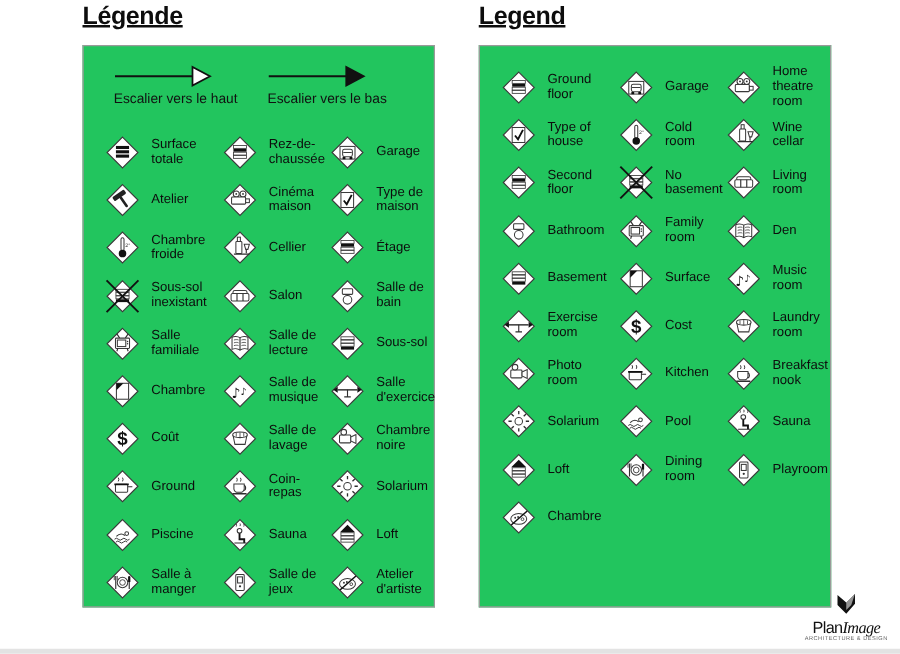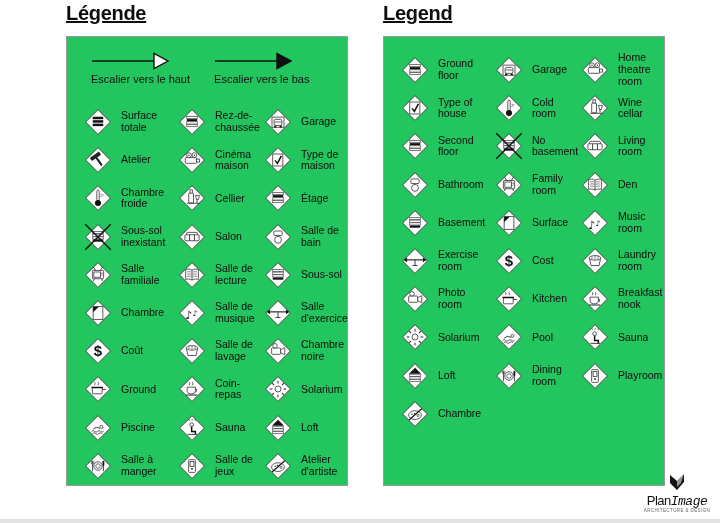--- a/index.html
+++ b/index.html
@@ -42,21 +42,21 @@
     font-size:10.5px;line-height:1.12;margin-left:8px;
     white-space:pre-line;color:#0d0d0d;
   }
   .logo{
     position:absolute;right:8px;bottom:10px;width:70px;
     text-align:center;line-height:1;
   }
   .logo .mark{display:block;margin:0 auto 1px auto;}
   .logo .words{font-size:13px;white-space:nowrap;}
   .logo .w1{font-weight:normal;letter-spacing:-0.5px;}
-  .logo .w2{font-style:italic;font-family:Liberation Mono, monospace;letter-spacing:-0.5px;}
+  .logo .w2{font-style:italic;font-family:Liberation Serif, serif;letter-spacing:-0.5px;}
   .logo .tagline{font-size:4.5px;color:#666;letter-spacing:0.4px;margin-top:1px;}
   .bottom-strip{
     position:absolute;left:0;bottom:0;width:720px;height:4px;
     background:#e3e3e3;
   }
 </style>
 </head>
 <body>
 
 <div class="panel-wrap fr">

